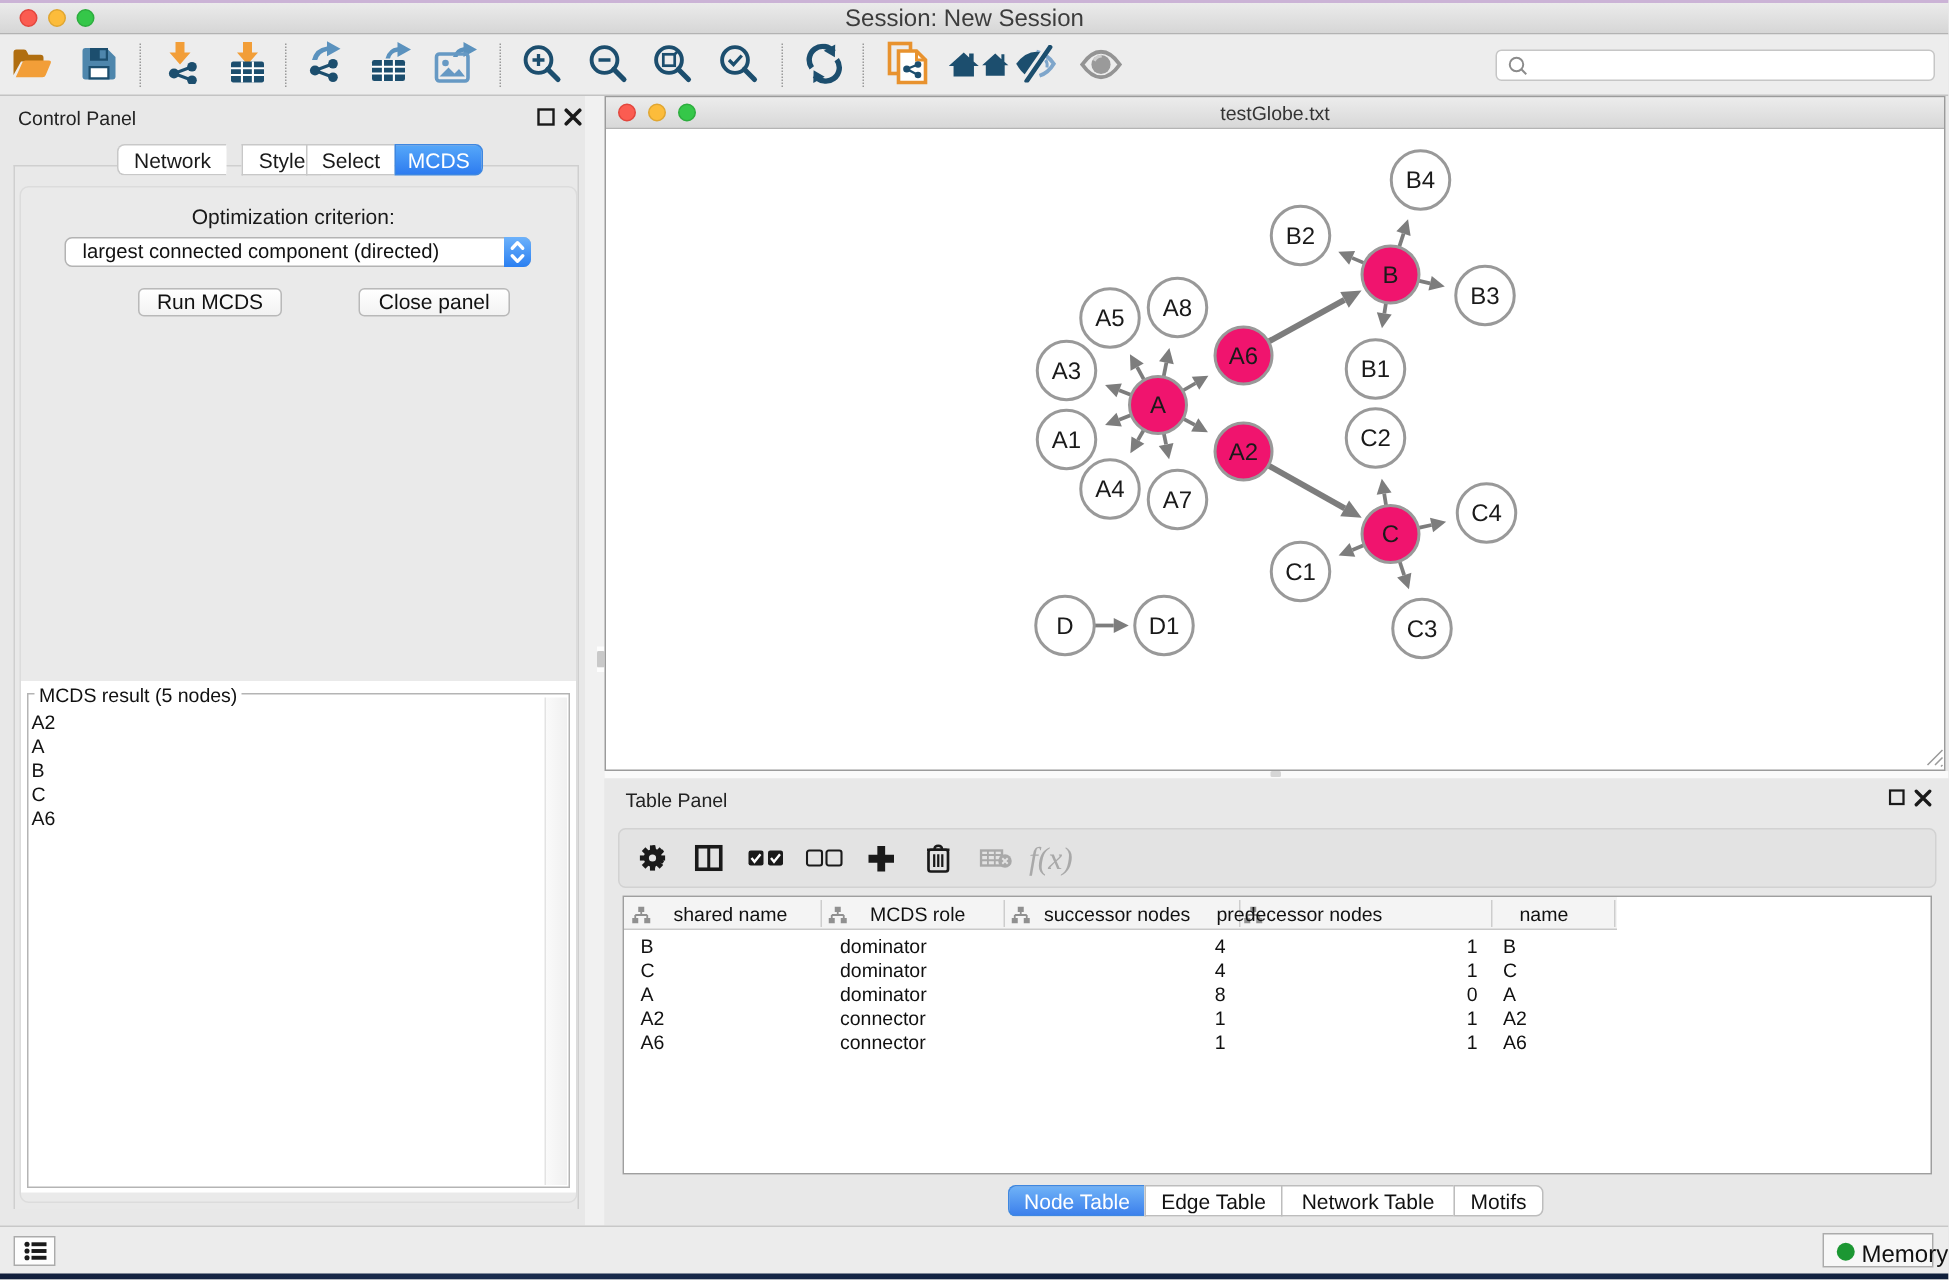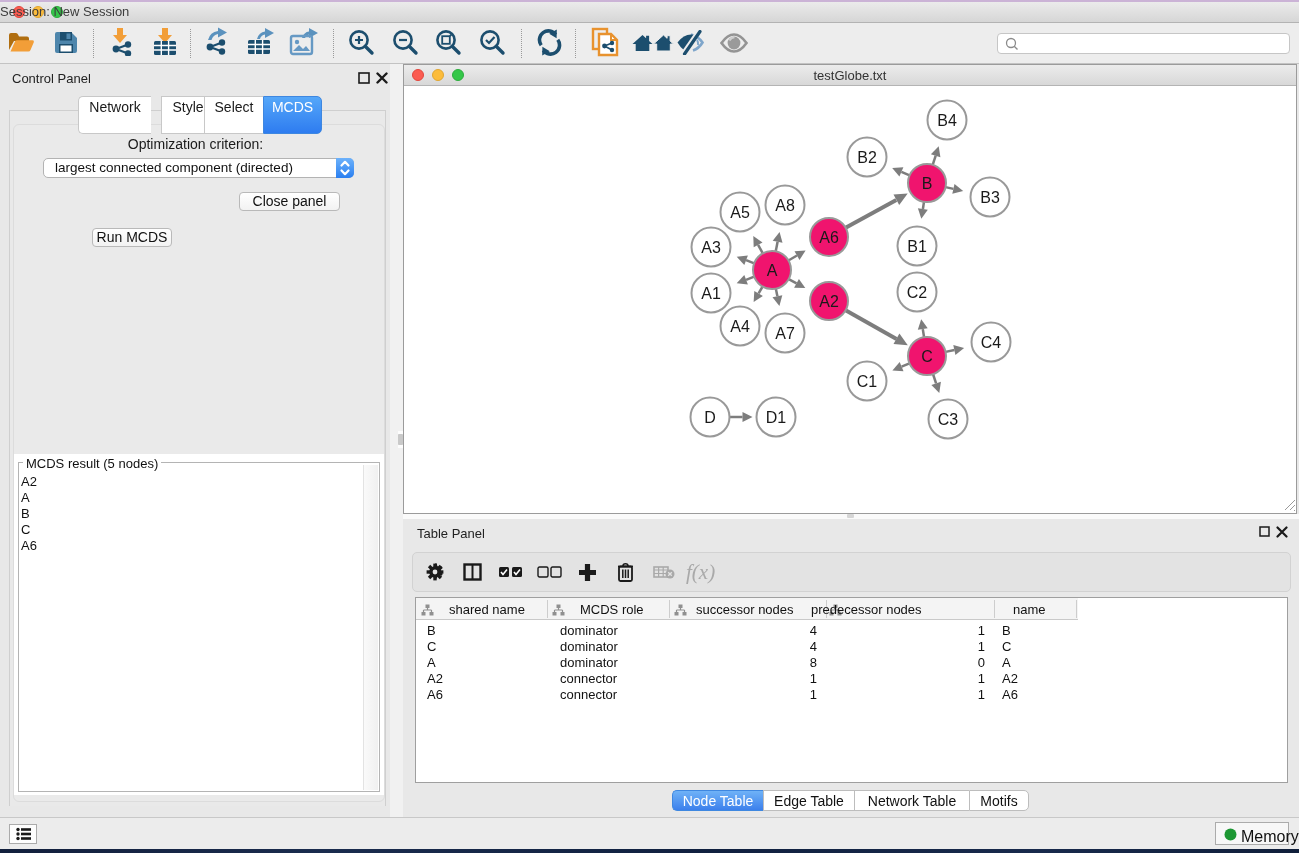--- a/index.html
+++ b/index.html
@@ -1,29 +1,29 @@
 <!DOCTYPE html>
 <html><head><meta charset="utf-8"><style>
 *{margin:0;padding:0;box-sizing:border-box;}
 html,body{width:1299px;height:853px;overflow:hidden;}
 body{font-family:"Liberation Sans",sans-serif;position:relative;background:#e8e8e8;font-size:13px;color:#1a1a1a;}
 .abs{position:absolute;}
 
 #titlebar{left:0;top:0;width:1299px;height:23px;background:linear-gradient(#ebebeb,#d6d6d6);border-top:2px solid #cbb3d6;border-bottom:1px solid #b3b3b3;}
 .tl{position:absolute;top:6px;width:12px;height:12px;border-radius:50%;}
-#titletext{left:0;top:4px;width:1286px;color:#3c3c3c;font-size:13px;}
+#titletext{left:0;top:4px;width:1286px;text-align:center;color:#3c3c3c;font-size:16px;}
 
 #toolbar{left:0;top:23px;width:1299px;height:41px;background:#ededed;border-bottom:1px solid #c3c3c3;}
 .tsep{position:absolute;top:29px;height:29px;width:0;border-left:1px dotted #9a9a9a;}
 #searchbox{left:997px;top:33px;width:293px;height:21px;background:#fff;border:1px solid #c6c6c6;border-radius:4px;}
 
 #cpanel{left:0;top:64px;width:391px;height:753px;background:#e8e8e8;}
 #cp-title{left:12px;top:71px;font-size:13px;color:#222;}
 #cp-border{left:9px;top:110px;width:377px;height:696px;border:1px solid #cfcfcf;border-bottom:none;background:#e9e9e9;}
-.cptab{position:absolute;top:96px;height:38px;background:#fff;border:1px solid #c8c8c8;border-right:none;color:#1a1a1a;text-align:center;font-size:14px;line-height:20px;}
+.cptab{position:absolute;top:96px;height:21px;background:#fff;border:1px solid #c8c8c8;border-right:none;color:#1a1a1a;text-align:center;font-size:14px;line-height:20px;}
 #cp-inner{left:13px;top:124px;width:372px;height:678px;background:#eaeaea;border:1px solid #dcdcdc;border-radius:6px;}
 #optlabel{left:0;top:136px;width:391px;text-align:center;font-size:14px;}
 #combo{left:43px;top:158px;width:311px;height:20px;background:#fff;border:1px solid #b3b3b3;border-radius:5px;font-size:13.5px;line-height:18px;padding-left:11px;color:#111;}
 #combobtn{left:336px;top:158px;width:18px;height:20px;border-radius:0 5px 5px 0;background:linear-gradient(#6db2fb,#2a7ff1);}
 .btn{position:absolute;height:19px;background:linear-gradient(#ffffff,#f2f2f2);border:1px solid #b9b9b9;border-radius:4px;text-align:center;font-size:14px;line-height:17px;color:#111;}
 #resultbox{left:14px;top:454px;width:370px;height:341px;background:#fff;}
 #fieldset{left:18px;top:462px;width:362px;height:330px;border:1px solid #b4b4b4;}
 #fieldlabel{left:23px;top:456px;background:#fff;padding:0 3px;font-size:13px;color:#111;}
 #resultlist{left:21px;top:474px;font-size:13px;line-height:16px;color:#111;}
 #rscroll{left:363px;top:465px;width:15px;height:325px;background:linear-gradient(90deg,#fafafa,#f0f0f0);border-left:1px solid #e3e3e3;}
@@ -181,21 +181,21 @@
 <div class="cptab" style="left:78px;width:73px;border-radius:5px 0 0 5px;">Network</div>
 <div class="cptab" style="left:151px;width:53px;margin-left:10px;">Style</div>
 <div class="cptab" style="left:204px;width:59px;">Select</div>
 <div class="cptab" style="left:263px;width:59px;border-right:1px solid #c8c8c8;border-color:#3e87e0;border-radius:0 5px 5px 0;background:linear-gradient(#55a7f9,#2e7cf0);color:#fff;">MCDS</div>
 <div class="abs" id="optlabel">Optimization criterion:</div>
 <div class="abs" id="combo">largest connected component (directed)</div>
 <div class="abs" id="combobtn"><svg width="18" height="20">
       <path d="M5.5 7.5 L9 3.8 L12.5 7.5" fill="none" stroke="#fff" stroke-width="2.2" stroke-linecap="round" stroke-linejoin="round"></path>
       <path d="M5.5 12.5 L9 16.2 L12.5 12.5" fill="none" stroke="#fff" stroke-width="2.2" stroke-linecap="round" stroke-linejoin="round"></path>
     </svg></div>
-<div class="btn" style="left:92px;top:192px;width:80px;margin-top:36px;">Run MCDS</div>
+<div class="btn" style="left:92px;top:192px;width:96px;">Run MCDS</div>
 <div class="btn" style="left:202px;top:192px;width:101px;margin-left:37px;">Close panel</div>
 <div class="abs" id="resultbox"></div>
 <div class="abs" id="fieldset"></div>
 <div class="abs" id="fieldlabel">MCDS result (5 nodes)</div>
 <div class="abs" id="resultlist">A2<br>A<br>B<br>C<br>A6</div>
 <div class="abs" id="rscroll"></div>
 
 <div class="abs" style="left:390px;top:64px;width:13px;height:753px;background:#f1f1f1;"></div>
 <div class="abs" style="left:398px;top:431px;width:5px;height:3px;background:#fdfdfd;"></div>
 <div class="abs" style="left:398px;top:434px;width:5px;height:11px;background:#c9c9c9;border-radius:1px;"></div>

